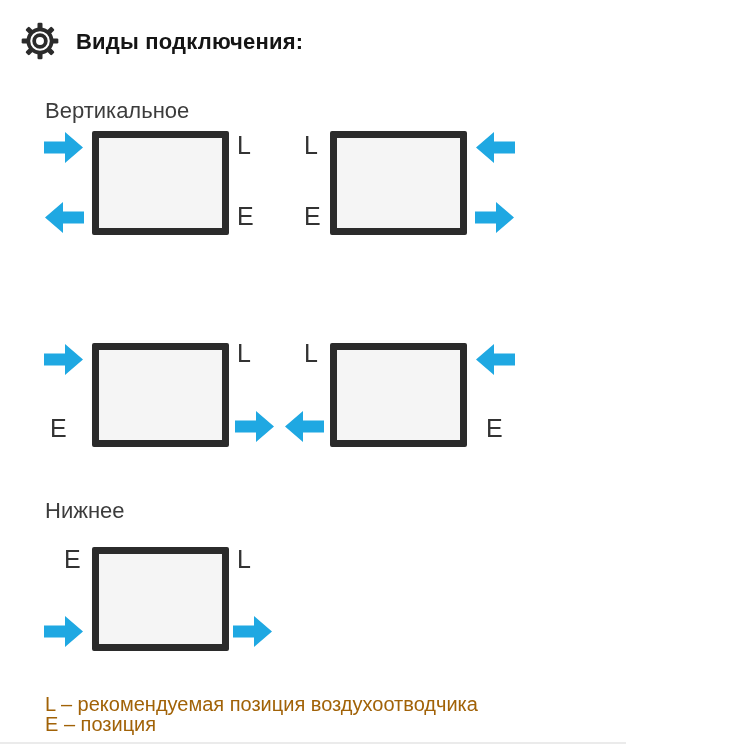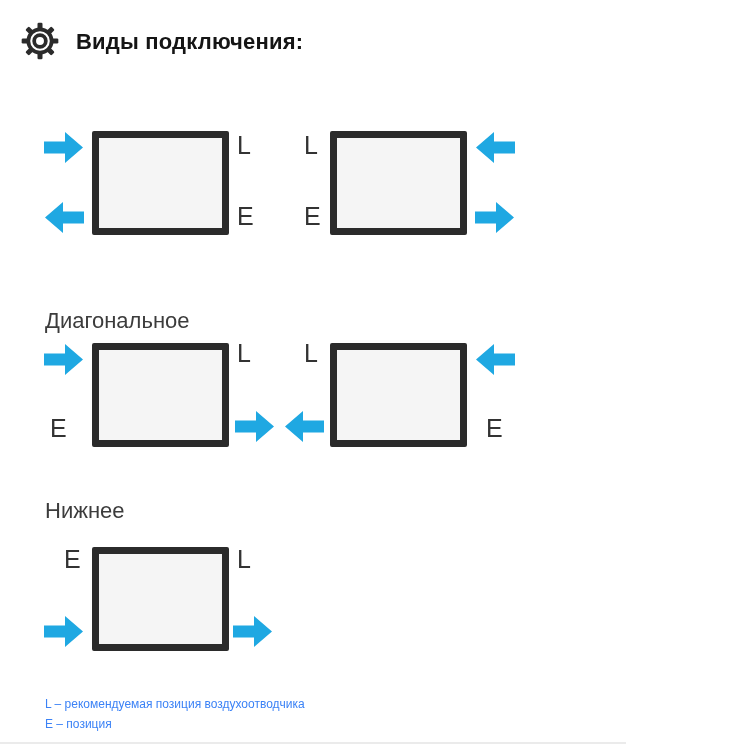--- a/index.html
+++ b/index.html
@@ -47,23 +47,23 @@
   .arrow svg { display: block; width: 100%; height: 100%; }
   .arrow polygon { fill: var(--color-arrow, #1FA8E2); }
   .port-letter {
     position: absolute;
     font-size: 25px;
     line-height: 26px;
     color: #333333;
   }
   .legend-line {
     position: absolute;
-    font-size: 12px;
+    font-size: 20px;
     line-height: 20px;
-    color: #3b82f6;
+    color: #a16207;
   }
   .bottom-rule {
     position: absolute;
     left: 0; top: 742px;
     width: 750px; height: 2px;
     background: #ebebeb;
   }
 </style>
 </head>
 <body>
@@ -81,20 +81,21 @@
         <rect x="21" y="2" width="6" height="9" rx="1.5" transform="rotate(225 24 24)"></rect>
         <rect x="21" y="2" width="6" height="9" rx="1.5" transform="rotate(270 24 24)"></rect>
         <rect x="21" y="2" width="6" height="9" rx="1.5" transform="rotate(315 24 24)"></rect>
       </g>
       <circle cx="24" cy="24" r="14" fill="#ffffff" stroke="#2b2b2b" stroke-width="4.5"></circle>
       <circle cx="24" cy="24" r="7" fill="#ffffff" stroke="#2b2b2b" stroke-width="4.5"></circle>
     </svg>
   </div>
   <div class="header-title">Виды подключения:</div>
 
+  <div class="section-label" style="left:45px; top:98px">Вертикальное</div>
 
   <div class="arrow" style="left:44px; top:131px">
     <svg viewBox="0 0 40 33">
         <polygon points="0,10.5 21,10.5 21,1 39,16.5 21,32 21,22.5 0,22.5"></polygon>
       </svg>
   </div>
   <div class="radiator" style="left:92px; top:131px"></div>
   <div class="arrow" style="left:44px; top:201px">
     <svg viewBox="0 0 40 33">
         <polygon points="40,10.5 19,10.5 19,1 1,16.5 19,32 19,22.5 40,22.5"></polygon>
@@ -110,21 +111,20 @@
     <svg viewBox="0 0 40 33">
         <polygon points="40,10.5 19,10.5 19,1 1,16.5 19,32 19,22.5 40,22.5"></polygon>
       </svg>
   </div>
   <div class="arrow" style="left:475px; top:201px">
     <svg viewBox="0 0 40 33">
         <polygon points="0,10.5 21,10.5 21,1 39,16.5 21,32 21,22.5 0,22.5"></polygon>
       </svg>
   </div>
 
-  <div class="section-label" style="left:45px; top:308px">Диагональное</div>
 
   <div class="arrow" style="left:44px; top:343px">
     <svg viewBox="0 0 40 33">
         <polygon points="0,10.5 21,10.5 21,1 39,16.5 21,32 21,22.5 0,22.5"></polygon>
       </svg>
   </div>
   <div class="radiator" style="left:92px; top:343px"></div>
   <div class="port-letter" style="left:50px; top:415px">E</div>
   <div class="port-letter" style="left:237px; top:340px">L</div>
   <div class="arrow" style="left:235px; top:410px">

